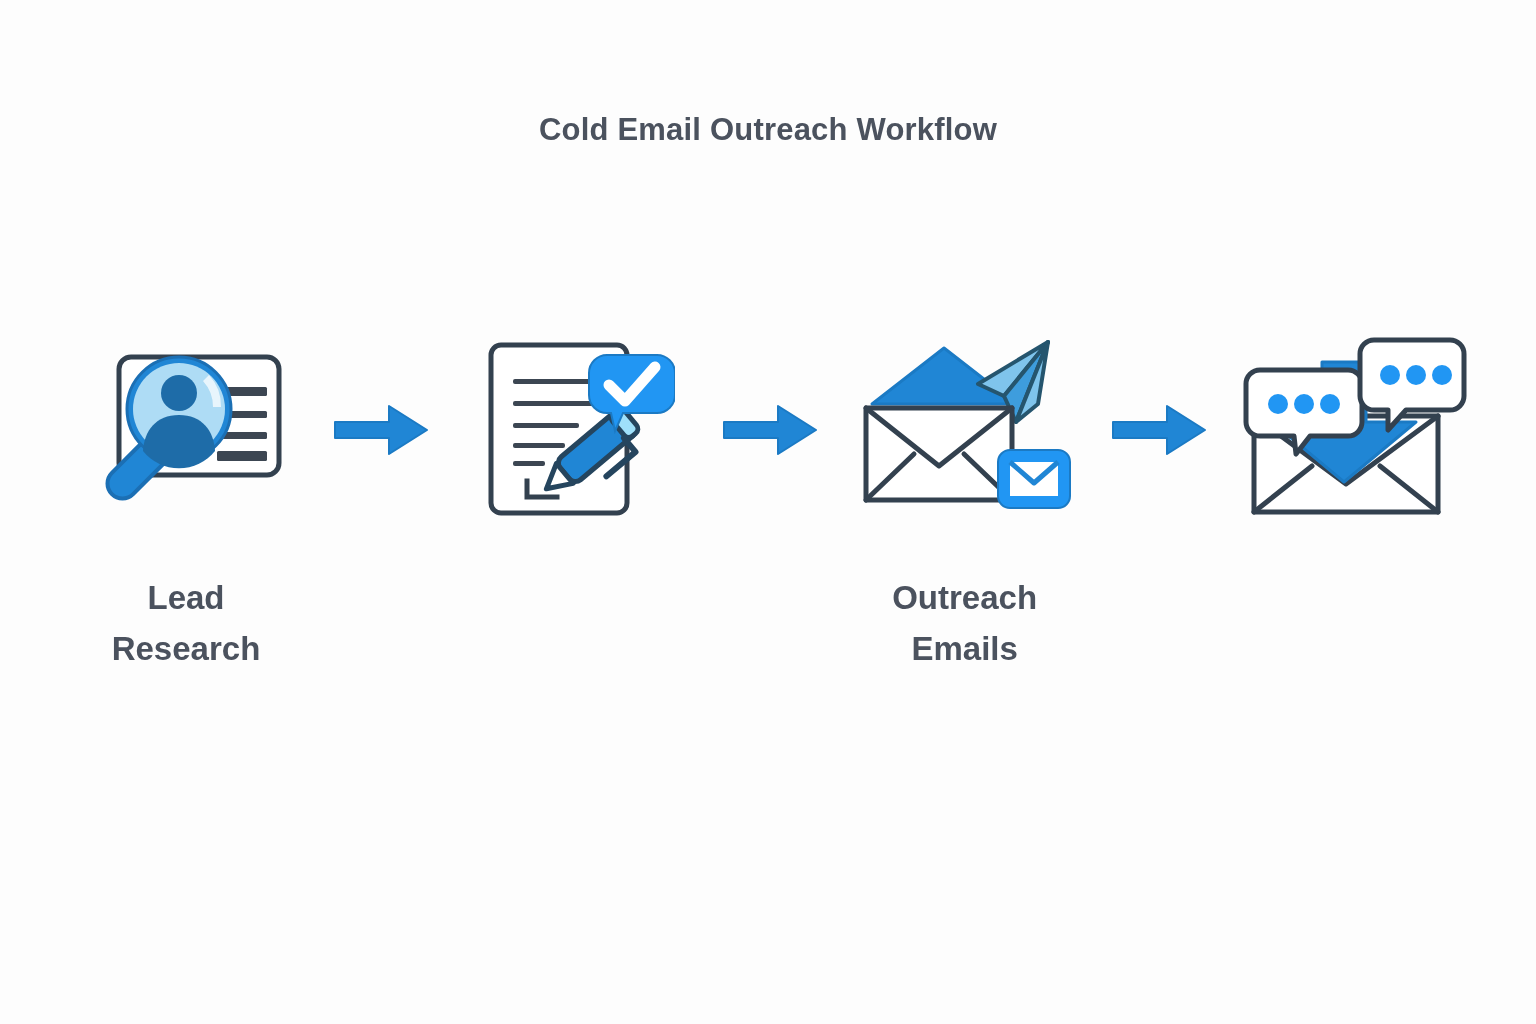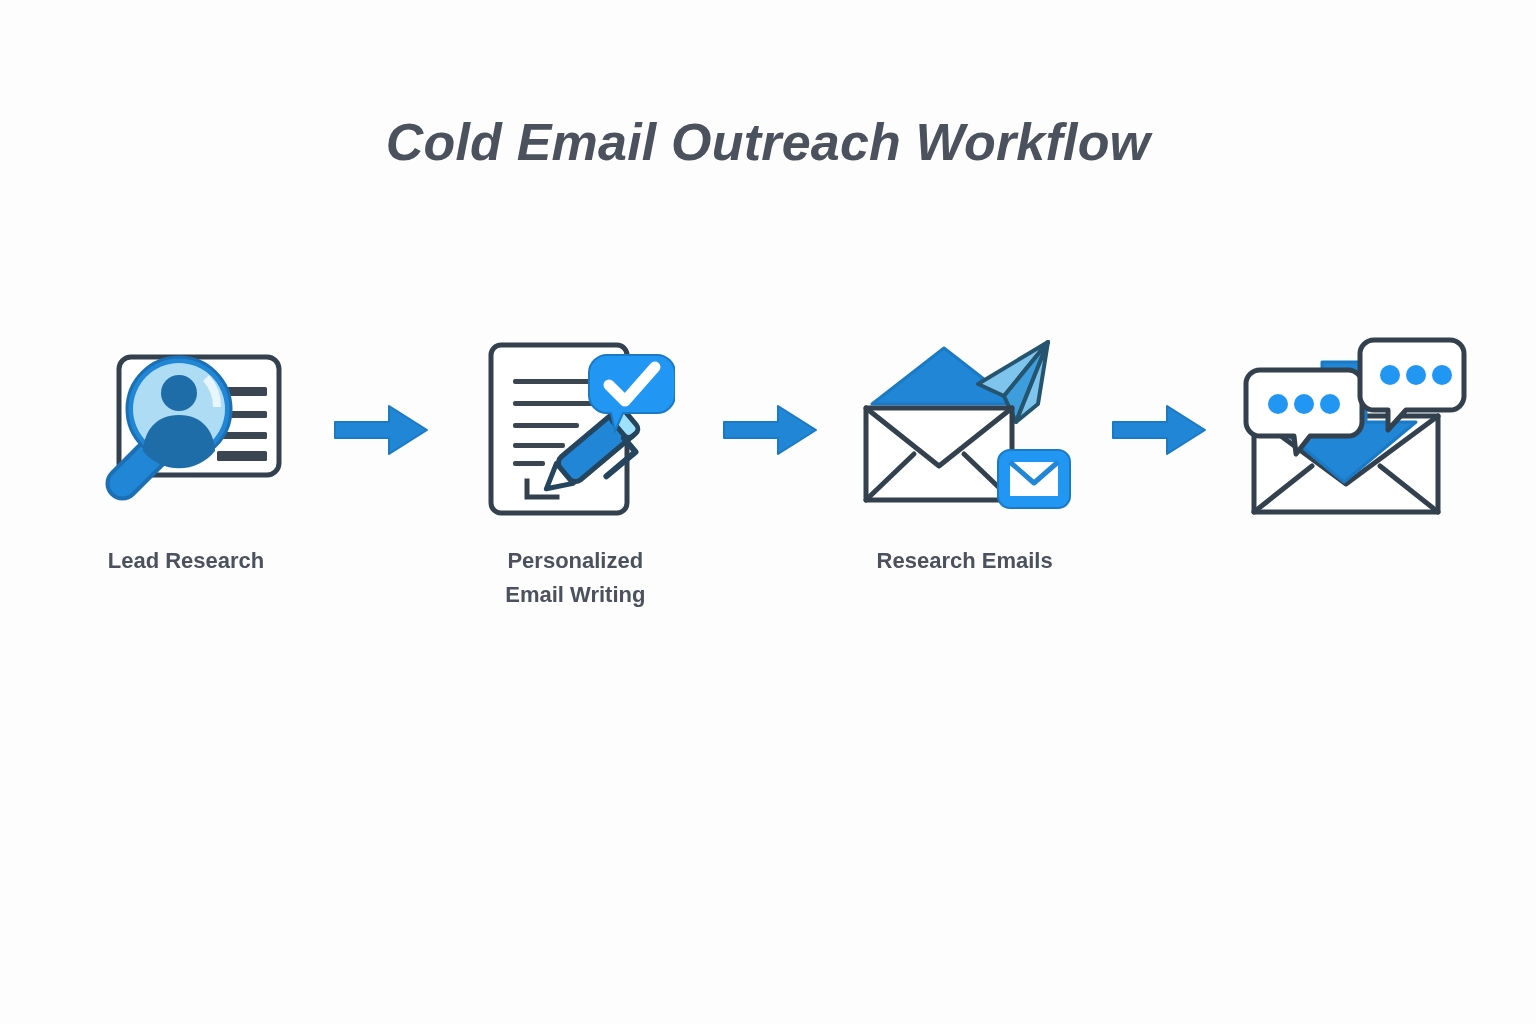--- a/index.html
+++ b/index.html
@@ -16,25 +16,24 @@
     width: 1536px;
     height: 1024px;
     background: #fdfdfd;
   }
   #title {
     position: absolute;
     top: 112px;
     left: 0;
     width: 1536px;
     text-align: center;
-    font-size: 52px;
+    font-size: 31px;
     font-weight: bold;
     color: #4b525e;
     letter-spacing: 0.2px;
-    font-style: italic;
   }
   #flow {
     position: absolute;
     top: 330px;
     left: 70px;
     width: 1400px;
     height: 330px;
     display: flex;
     flex-direction: row;
     align-items: flex-start;
@@ -47,22 +46,22 @@
     align-items: center;
   }
   .icon-box {
     width: 232px;
     height: 200px;
     display: flex;
     align-items: center;
     justify-content: center;
   }
   .step-label {
-    margin-top: 14px;
-    font-size: 22px;
+    margin-top: 42px;
+    font-size: 33px;
     font-weight: bold;
     color: #4b525e;
     text-align: center;
     line-height: 1.55;
     white-space: pre-line;
   }
   .arrow-box {
     width: 108px;
     height: 200px;
     display: flex;
@@ -139,22 +138,20 @@
           </g>
 
           <g>
             <path d="M 132 22 L 182 22 A 18 18 0 0 1 200 40 L 200 62 A 18 18 0 0 1 182 80
                      L 148 80 L 140 98 L 136 80 L 132 80 A 18 18 0 0 1 114 62 L 114 40
                      A 18 18 0 0 1 132 22 Z" fill="#2196f3" stroke="#1b7ac4" stroke-width="2"></path>
             <path d="M 134 52 L 150 68 L 180 34" fill="none" stroke="#ffffff" stroke-width="11" stroke-linecap="round" stroke-linejoin="round"></path>
           </g>
         </svg>
       </div>
-      <div class="step-label">Personalized
-Email Writing</div>
     </div>
 
     <div class="arrow-box">
       <svg width="96" height="56" viewBox="0 0 96 56" xmlns="http://www.w3.org/2000/svg">
         <path d="M 2 20 L 56 20 L 56 4 L 94 28 L 56 52 L 56 36 L 2 36 Z" fill="#2086d5" stroke="#1b7ac4" stroke-width="2" stroke-linejoin="round"></path>
       </svg>
     </div>
 
     <div class="step">
       <div class="icon-box">
@@ -177,21 +174,21 @@
           <path d="M 14 170 L 62 124" fill="none" stroke="#33414f" stroke-width="5" stroke-linecap="round"></path>
           <path d="M 160 170 L 112 124" fill="none" stroke="#33414f" stroke-width="5" stroke-linecap="round"></path>
 
           <g>
             <rect x="146" y="120" width="72" height="58" rx="12" fill="#2196f3" stroke="#1b7ac4" stroke-width="2"></rect>
             <path d="M 158 132 L 206 132 L 206 166 L 158 166 Z" fill="#ffffff"></path>
             <path d="M 158 132 L 182 153 L 206 132" fill="none" stroke="#2086d5" stroke-width="5" stroke-linejoin="round"></path>
           </g>
         </svg>
       </div>
-      <div class="step-label">Research Emails</div>
+      <div class="step-label">Outreach Emails</div>
     </div>
 
     <div class="arrow-box">
       <svg width="96" height="56" viewBox="0 0 96 56" xmlns="http://www.w3.org/2000/svg">
         <path d="M 2 20 L 56 20 L 56 4 L 94 28 L 56 52 L 56 36 L 2 36 Z" fill="#2086d5" stroke="#1b7ac4" stroke-width="2" stroke-linejoin="round"></path>
       </svg>
     </div>
 
     <div class="step">
       <div class="icon-box">

